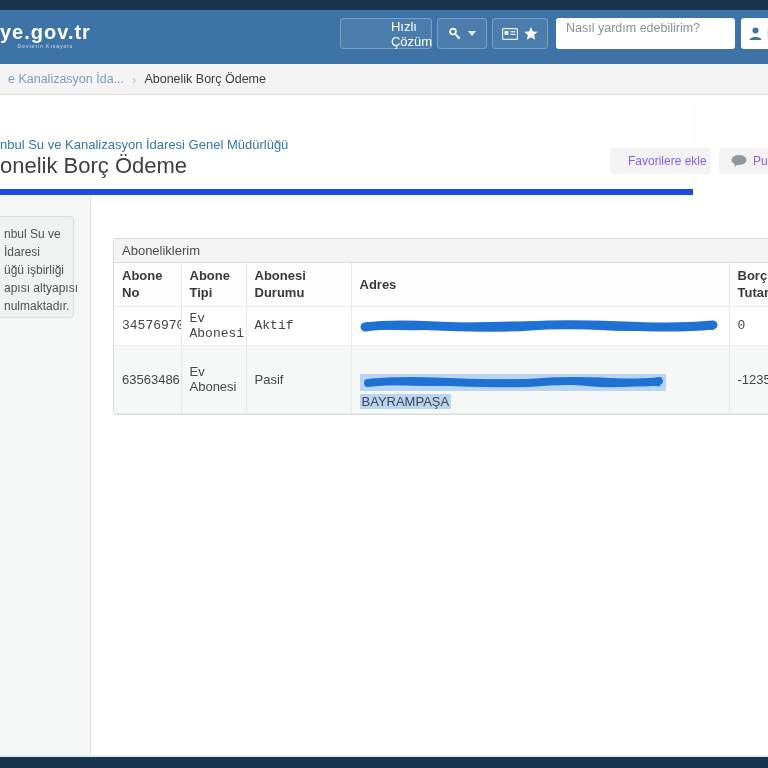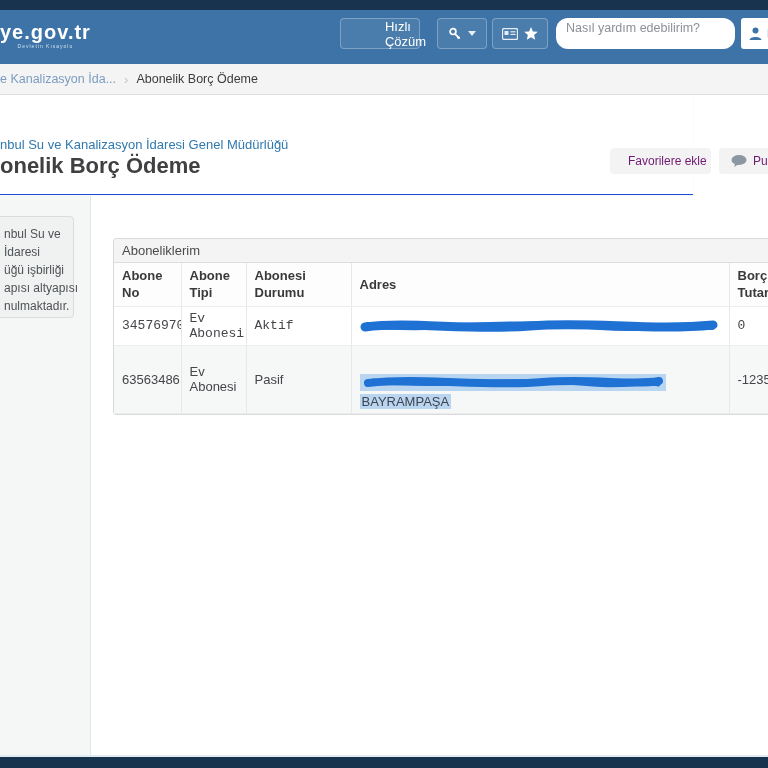--- a/index.html
+++ b/index.html
@@ -16,50 +16,50 @@
   .logo .main { font-size:20px; font-weight:bold; letter-spacing:1px;text-align:center; }
   .logo .tag { display:block; text-align:center; font-size:5px; color:#cfe0ee; margin-top:2px; letter-spacing:1px; }
   .hbtn {
     position:absolute; top:8px; height:31px; border:1px solid rgba(255,255,255,.28);
     background:rgba(255,255,255,.07); border-radius:4px; color:#fff; font-size:13px;
     display:flex; align-items:center; justify-content:center; gap:6px; cursor:pointer;
   }
   .hbtn svg { display:block; }
   .searchbox {
     position:absolute; left:556px; top:8px; width:179px; height:31px; background:#fff;
-    border-radius:12px; display:flex; align-items:center; padding:0 8px 11px 10px;
+    border-radius:3px; display:flex; align-items:center; padding:0 8px 11px 10px;
   }
   .searchbox input {
     flex:1; border:none; outline:none; font-size:12.5px; color:#444; background:transparent;
     font-family:"Liberation Sans",sans-serif;
   }
   .searchbox input::placeholder { color:#8b9096; }
   .userbtn {
     position:absolute; left:741px; top:8px; width:70px; height:31px; background:#fff;
     border-radius:3px; display:flex; align-items:center; gap:5px; padding:0 8px;
     font-size:13px; color:#2e5f8d; font-weight:bold; cursor:pointer;
   }
   
   .crumbbar {
     position:absolute; left:0; top:64px; width:768px; height:31px; background:#f4f4f5;
-    border-bottom:1px solid #ddddde; display:flex; align-items:center; font-size:12.5px;
+    border-bottom:1px solid #ddddde; display:flex; align-items:center; font-size:12.5px;padding-left:8px;
   }
   .crumb-parent { color:#7b9cc0; cursor:pointer; }
   .crumb-sep { color:#c2c4c6; margin:0 8px; font-size:13px; }
   .crumb-current { color:#3c3c3e; }
   
   .titlesec {
     position:absolute; left:0; top:95px; width:693px; height:100px; background:#fff;
-    border-bottom:1px solid #1d4ed8; box-shadow:0 2px 3px rgba(0,0,0,.04);
+    border-bottom:6px solid #1d4ed8; box-shadow:0 2px 3px rgba(0,0,0,.04);
   }
   .agency { position:absolute; left:0; top:42px; font-size:13px; color:#3179ae; cursor:pointer; white-space:nowrap; }
-  .pagetitle { position:absolute; left:0; top:58px; font-size:22px; color:#404042; font-weight:bold; white-space:nowrap; }
+  .pagetitle { position:absolute; left:0; top:58px; font-size:22px; color:#404042; font-weight:normal; white-space:nowrap; }
   .pillbtn {
     position:absolute; top:53px; height:26px; background:#f3f3f3; border-radius:4px;
-    display:flex; align-items:center; gap:6px; padding:0 12px; font-size:12px; color:#701a75;
+    display:flex; align-items:center; gap:6px; padding:0 12px; font-size:12px; color:#8b5cf6;
     cursor:pointer; white-space:nowrap;
   }
   
   .content { position:absolute; left:0; top:196px; width:768px; height:561px; background:#fff; }
   .rail { position:absolute; left:0; top:0; width:91px; height:561px; background:#f5f6f6; border-right:1px solid #e3e4e5; }
   .infobox {
     position:absolute; left:-36px; top:20px; width:110px; height:102px;
     background:#f0f1f1; border:1px solid #dbdcdd; border-radius:4px;
     padding:8px 4px 8px 39px; font-size:12px; line-height:18px; color:#4e5256;
   }
@@ -96,21 +96,21 @@
 <div class="page">
 
   <div class="topstrip"></div>
 
   <div class="header">
     <div class="logo">
       <span class="main">ye.gov.tr</span>
       <span class="tag">Devletin Kısayolu</span>
     </div>
 
-    <div class="hbtn" style="left:340px; width:80px;padding-left:45px;">
+    <div class="hbtn" style="left:340px; width:92px;padding-left:45px;">
       <svg width="15" height="12" viewBox="0 0 15 12">
         <rect x="0.5" y="0.5" width="13" height="8" rx="2" fill="none" stroke="#dce8f2" stroke-width="1.4"></rect>
         <path d="M4 9 L4 12 L8 9 Z" fill="#dce8f2"></path>
         <line x1="3.5" y1="3.5" x2="10.5" y2="3.5" stroke="#dce8f2" stroke-width="1.1"></line>
         <line x1="3.5" y1="5.8" x2="9" y2="5.8" stroke="#dce8f2" stroke-width="1.1"></line>
       </svg>
       <span>Hızlı Çözüm</span>
     </div>
 
     <div class="hbtn" style="left:437px; width:50px;">

